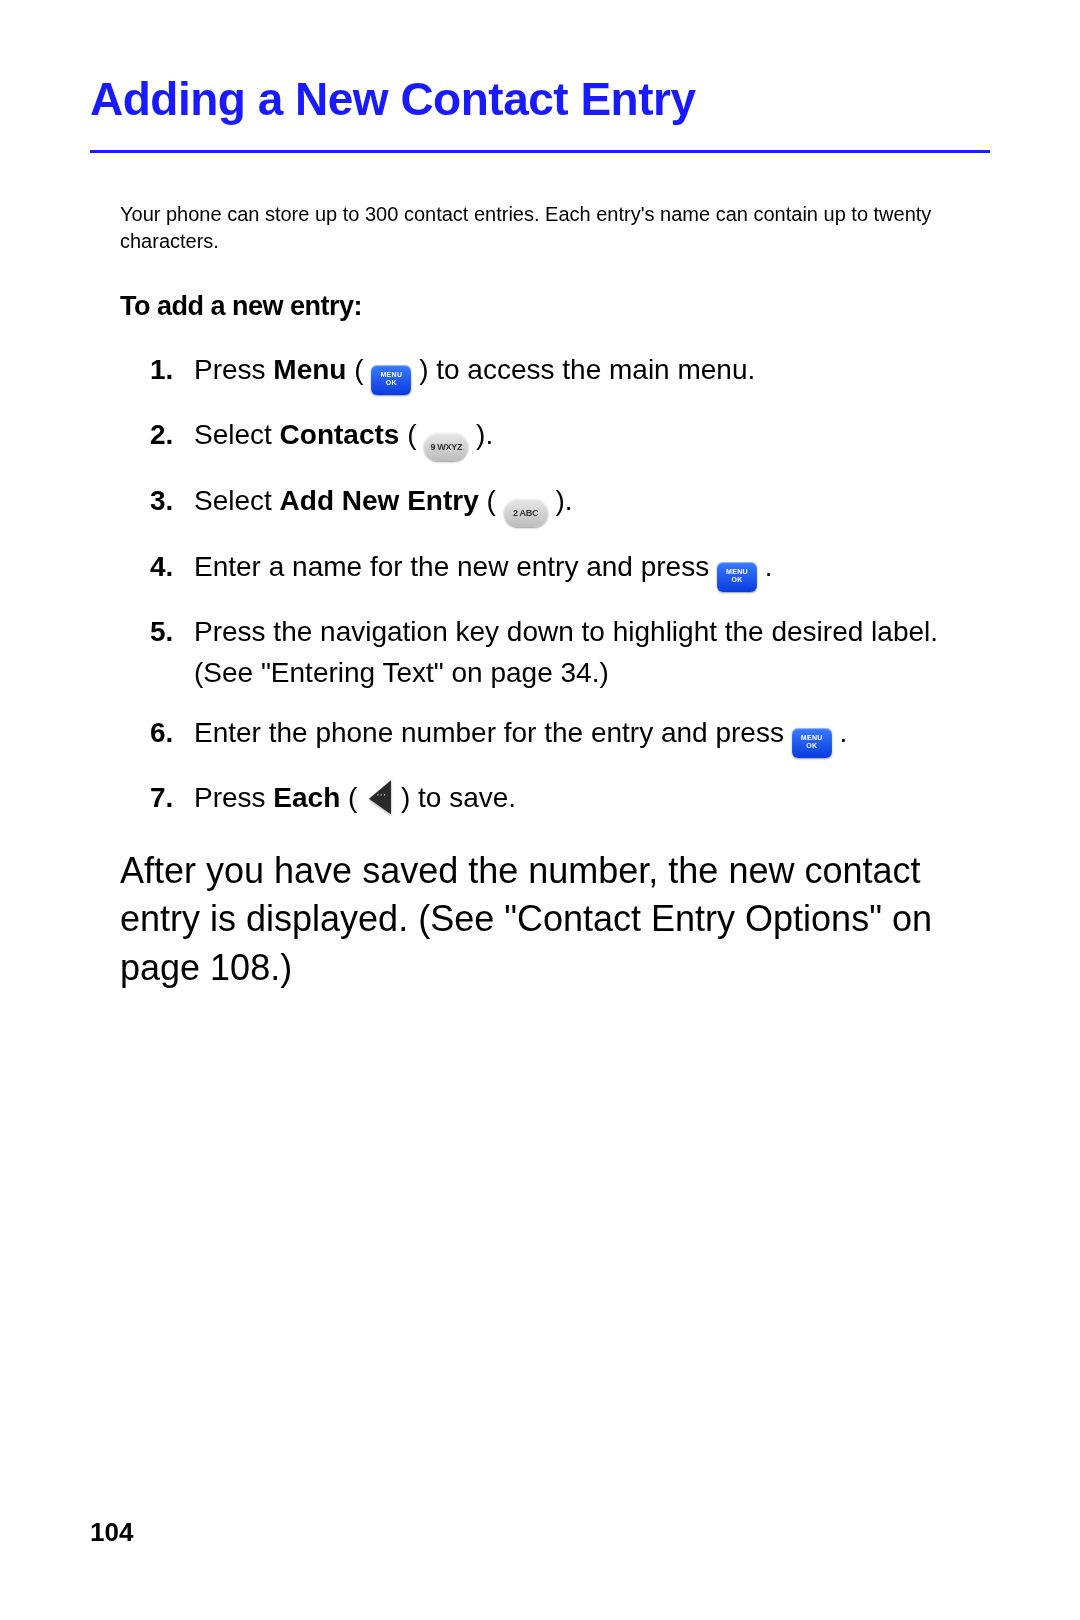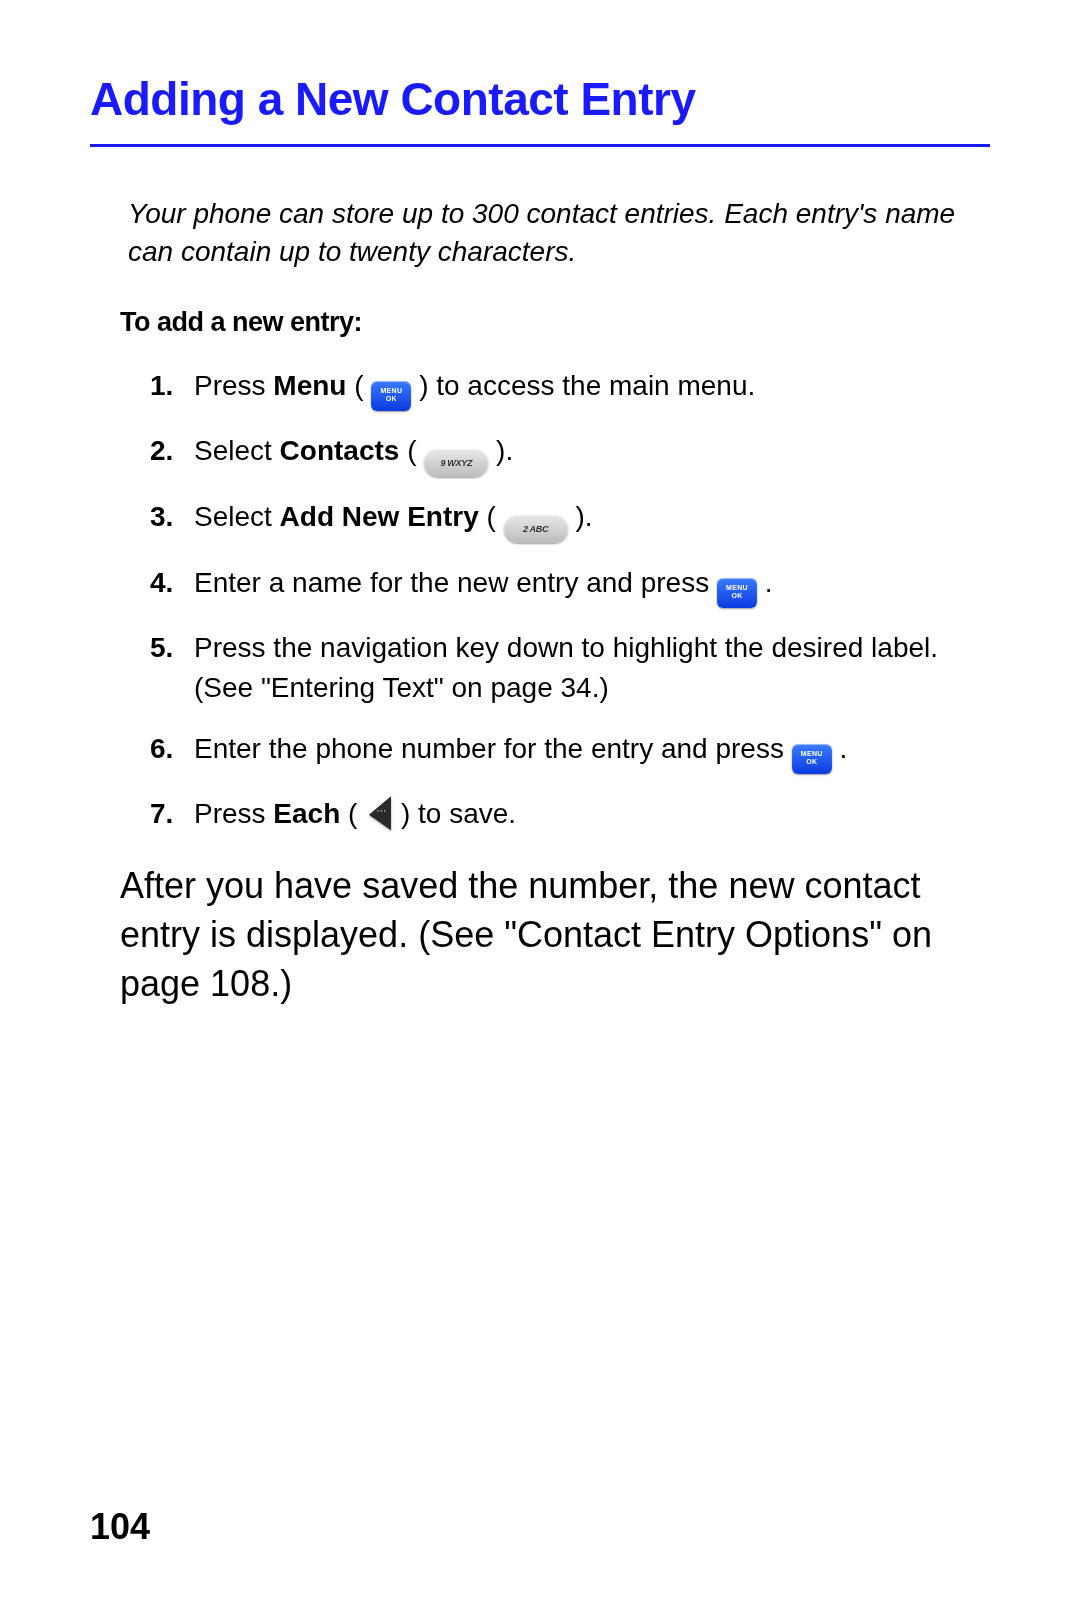--- a/index.html
+++ b/index.html
@@ -10,29 +10,28 @@
     font-family: "Myriad Pro", "Segoe UI", "Helvetica Neue", Arial, sans-serif;
     color: #000;
     position: relative;
     padding: 72px 90px 0 90px;
   }
   h1.title {
     color: #1a1aff;
     font-size: 46px;
     font-weight: 700;
     letter-spacing: -0.5px;
-    padding-bottom: 18px;
+    padding-bottom: 24px;
     border-bottom: 3px solid #1a1aff;
     margin-bottom: 48px;
   }
   .intro {
-    font-size: 28px;
+    font-size: 20px;
     line-height: 1.35;
-    margin: 0 0 36px 38px;
-    font-style: italic;
+    margin: 0 0 36px 30px;
   }
   .subhead {
     font-size: 27px;
     font-weight: 700;
     margin: 12px 0 28px 30px;
     letter-spacing: -0.5px;
   }
   ol.steps {
     list-style: none;
     margin: 0 0 28px 60px;
@@ -58,21 +57,21 @@
     line-height: 1.35;
     margin: 0 0 0 30px;
   }
   .footer {
     position: absolute;
     left: 90px;
     right: 90px;
     bottom: 72px;
     display: flex;
     justify-content: space-between;
-    font-size: 36px;
+    font-size: 26px;
     font-weight: 700;
     align-items: center;
   }
   
   .key {
     display: inline-block;
     vertical-align: -6px;
     border-radius: 6px;
     box-shadow: 0 1px 2px rgba(0,0,0,0.4), inset 0 1px 1px rgba(255,255,255,0.5);
     font-family: Arial, sans-serif;
@@ -83,29 +82,28 @@
     background: linear-gradient(#3a7bff, #0a3adf);
     color: #fff;
     font-size: 7px;
     font-weight: 700;
     line-height: 1;
     padding-top: 6px;
     letter-spacing: 0.3px;
   }
   .key-menuok .l2 { display:block; font-size:7px; margin-top:1px; }
   .key-grey {
-    width: 64px; height: 28px;
+    width: 44px; height: 28px;
     background: linear-gradient(#e8e8e8, #bcbcbc);
     border-radius: 14px;
     color: #333;
     font-size: 9px;
     font-weight: 700;
     line-height: 28px;
     letter-spacing: -0.3px;
-    font-style: italic;
   }
   .softkey {
     display: inline-block;
     width: 28px; height: 34px;
     vertical-align: -8px;
     position: relative;
     filter: drop-shadow(0 1px 1px rgba(0,0,0,0.4));
   }
   .softkey::before {
     content: "";

